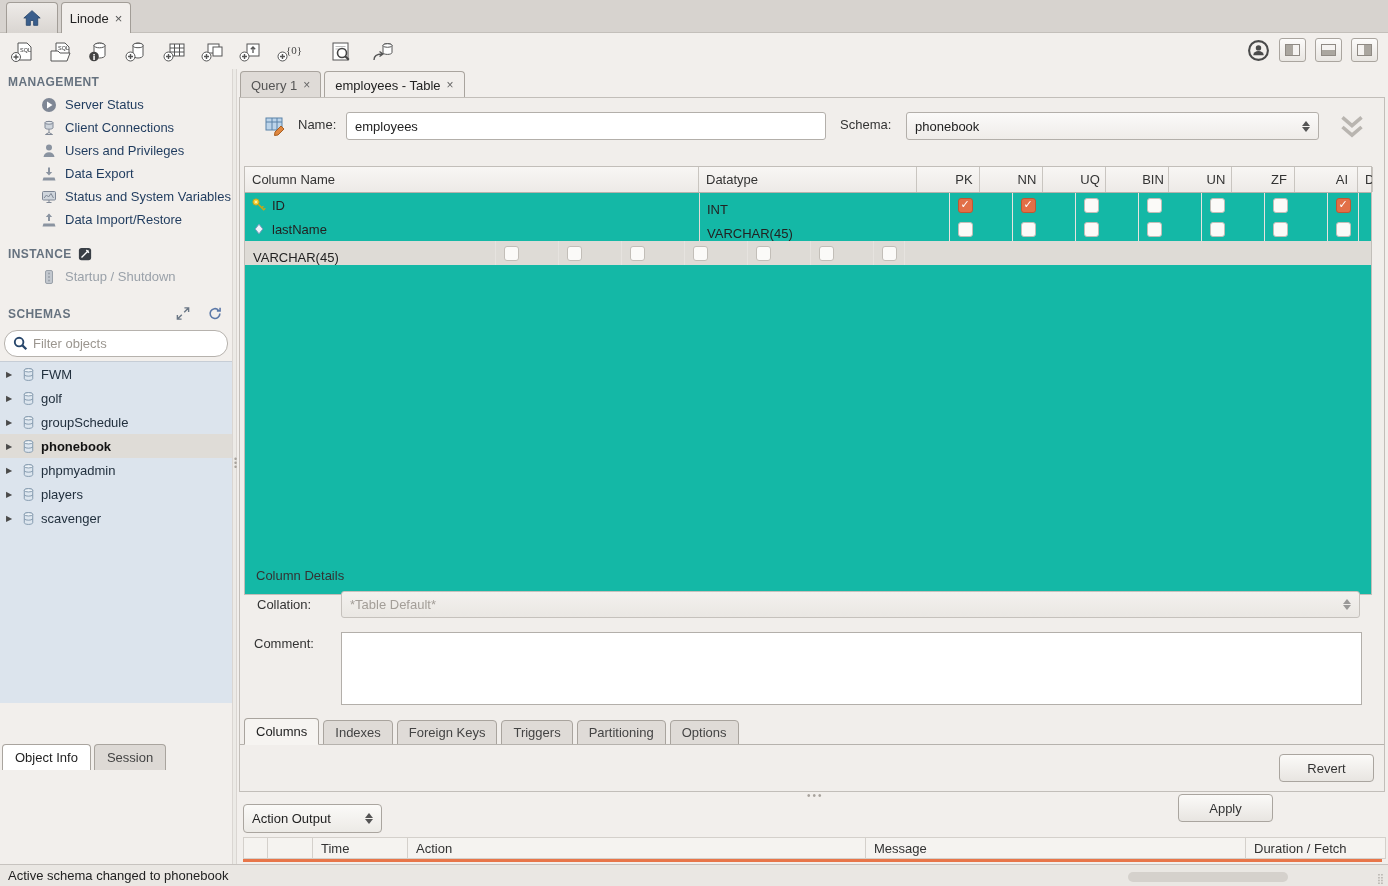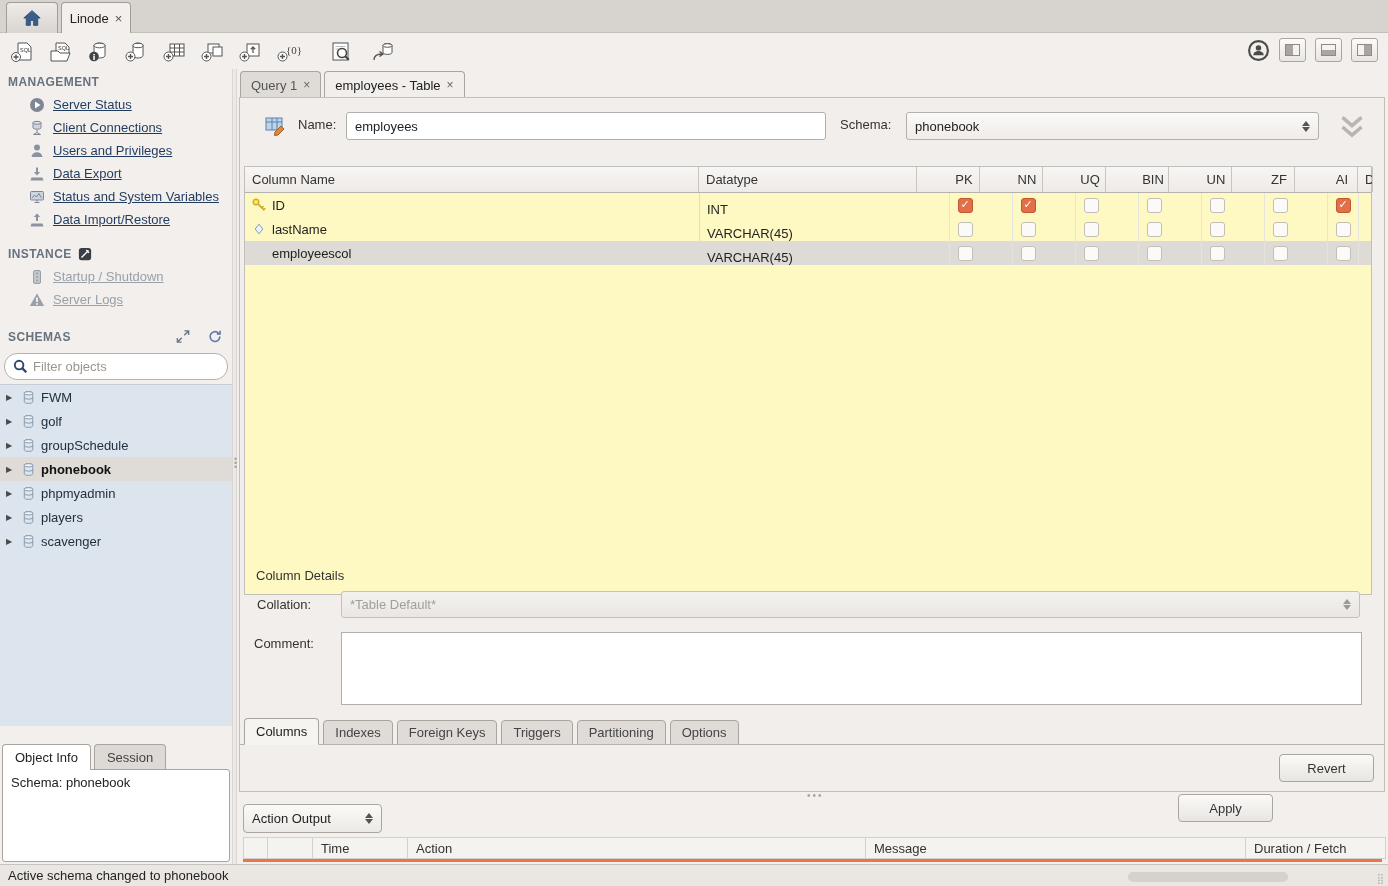--- a/index.html
+++ b/index.html
@@ -26,21 +26,21 @@
              display:flex; align-items:center; justify-content:center; }
   .ptoggle .box { width:15px; height:12px; border:1px solid #8f8a84; background:#f5f3f1; position:relative; }
   .ptoggle .fill { position:absolute; background:#aaa69f; }
   .f-left  { left:0; top:0; bottom:0; width:7px; }
   .f-bottom{ left:0; right:0; bottom:0; height:5px; }
   .f-right { right:0; top:0; bottom:0; width:7px; }
 
   
   .sidebar { position:absolute; left:0; top:69px; width:232px; bottom:22px; background:#f2efec; overflow:hidden; }
   .sec-title { font-weight:bold; font-size:12px; color:#66727f; letter-spacing:.4px; padding:6px 0 4px 8px; display:flex; align-items:center; gap:6px; }
-  .sb-item { display:flex; align-items:center; gap:8px; height:23px; padding-left:28px; white-space:nowrap; color:#1f3b5e;text-decoration:underline; }
+  .sb-item { display:flex; align-items:center; gap:8px; height:23px; padding-left:40px; white-space:nowrap; color:#1f3b5e; }
   .sb-item.dim { color:#9aa1a9; }
   .sb-ico { width:17px; height:17px; flex:0 0 17px; display:flex; align-items:center; justify-content:center; }
   .schemas-head { display:flex; align-items:center; }
   .schemas-head .spacer { flex:1; }
   .schemas-head .hico { width:18px; height:15px; margin-right:8px; }
   .filterbox { margin:5px 4px 4px 4px; height:27px; background:#fff; border:1px solid #b6b2ad; border-radius:13px;
                display:flex; align-items:center; padding:0 8px; gap:5px; }
   .filterbox input { border:none; outline:none; flex:1; font:13px "Liberation Sans","DejaVu Sans",sans-serif; color:#333; background:transparent; }
   .filterbox input::placeholder { color:#9b968f; }
   .tree { background:#dce4ed; height:342px; border-top:1px solid #c6cdd6; }
@@ -73,21 +73,21 @@
                 background:#fff; padding:0 8px; font:13px "Liberation Sans","DejaVu Sans",sans-serif; color:#222; outline:none; }
   .schema-select { position:absolute; left:666px; top:4px; width:413px; height:28px; border:1px solid #b3afaa; border-radius:3px;
                    background:linear-gradient(#fbfaf9,#efece9); display:flex; align-items:center; padding:0 8px; color:#222; }
   .spin { margin-left:auto; display:flex; flex-direction:column; align-items:center; gap:1px; }
   .spin i { border:4px solid transparent; display:block; width:0; height:0; }
   .spin .up { border-bottom:5px solid #555; border-top:none; }
   .spin .dn { border-top:5px solid #555; border-bottom:none; }
   .chev2 { position:absolute; left:1097px; top:6px; }
 
   
-  .grid { position:absolute; left:4px; top:68px; width:1128px; height:429px; background:#fef9c3; border:1px solid #c2beb9; }
+  .grid { position:absolute; left:4px; top:68px; width:1128px; height:429px; background:#14b8a6; border:1px solid #c2beb9; }
   .g-head { display:flex; height:26px; background:linear-gradient(#f8f6f4,#edeae7); border-bottom:1px solid #b6b2ad; }
   .g-head .gc { border-right:1px solid #c9c5c0; display:flex; align-items:center; padding:0 7px; color:#333; }
   .g-row { display:flex; height:24px; align-items:stretch; }
   .g-row.sel { background:#dedbd6; }
   .gc { flex:0 0 auto; overflow:hidden; white-space:nowrap; }
   .c-name { width:454px; display:flex; align-items:center; gap:5px; padding:0 6px; }
   .c-type { width:218px; display:flex; align-items:flex-end; padding:0 7px; border-left:1px solid #dedbd6; }
   .c-cb   { width:31px;  display:flex; align-items:center; justify-content:center; border-left:1px solid #e6e3df;margin-left:32px; }
   .c-def  { flex:1 1 auto; display:flex; align-items:center; padding:0 7px; border-left:1px solid #e6e3df; }
   .g-head .c-name, .g-head .c-type, .g-head .c-cb, .g-head .c-def { border-left:none; }
@@ -323,30 +323,20 @@
     <span class="sb-ico">
       <svg width="16" height="16" viewBox="0 0 16 16">
           <rect x="4.5" y="1.5" width="7" height="13" rx="1.5" fill="#c2c7ce" stroke="#9aa1a9"></rect>
           <circle cx="8" cy="4.5" r="1" fill="#9aa1a9"></circle>
           <circle cx="8" cy="8" r="1" fill="#9aa1a9"></circle>
           <circle cx="8" cy="11.5" r="1" fill="#9aa1a9"></circle>
         </svg>
     </span>
     <span>Startup / Shutdown</span>
   </div>
-  <div class="sb-item dim">
-    <span class="sb-ico">
-      <svg width="16" height="16" viewBox="0 0 16 16">
-          <path d="M8 1.5L15.2 14H.8z" fill="#99a0a8"></path>
-          <rect x="7.2" y="5.5" width="1.6" height="4.5" fill="#fff"></rect>
-          <rect x="7.2" y="11.2" width="1.6" height="1.6" fill="#fff"></rect>
-        </svg>
-    </span>
-    <span>Server Logs</span>
-  </div>
 
   <div class="sec-title schemas-head" style="margin-top:12px;">
     <span>SCHEMAS</span>
     <span class="spacer"></span>
     <svg class="hico" viewBox="0 0 16 16">
         <path d="M9.5 2h4.5v4.5M13.8 2.2L9.3 6.7M6.5 14H2V9.5M2.2 13.8l4.5-4.5" stroke="#6b7785" fill="none" stroke-width="1.5"></path>
       </svg>
     <svg class="hico" viewBox="0 0 16 16">
         <path d="M13.2 8a5.2 5.2 0 1 1-1.6-3.7M13.4 1.8v3.4h-3.4" stroke="#5c79a8" fill="none" stroke-width="1.7"></path>
       </svg>
@@ -426,23 +416,20 @@
     </div>
   </div>
 
   <div class="infotabs">
     <div class="infotab active">
         <span>Object Info</span>
       </div>
     <div class="infotab">
         <span>Session</span>
       </div>
-  </div>
-  <div class="infobody">
-    <span>Schema: phonebook</span>
   </div>
 </div>
 
 <div class="vsplit">
     <span class="dots">•<br>•<br>•</span>
   </div>
 
 <div class="main">
 
   <div class="etabs">
@@ -561,24 +548,20 @@
           </div>
         <div class="gc c-cb">
             <span class="cb"></span>
           </div>
         <div class="gc c-def">
             <span></span>
           </div>
       </div>
 
       <div class="g-row sel">
-        <div class="gc c-name">
-          <span class="rowico"></span>
-          <span>employeescol</span>
-        </div>
         <div class="gc c-type">
             <span>VARCHAR(45)</span>
           </div>
         <div class="gc c-cb">
             <span class="cb"></span>
           </div>
         <div class="gc c-cb">
             <span class="cb"></span>
           </div>
         <div class="gc c-cb">

